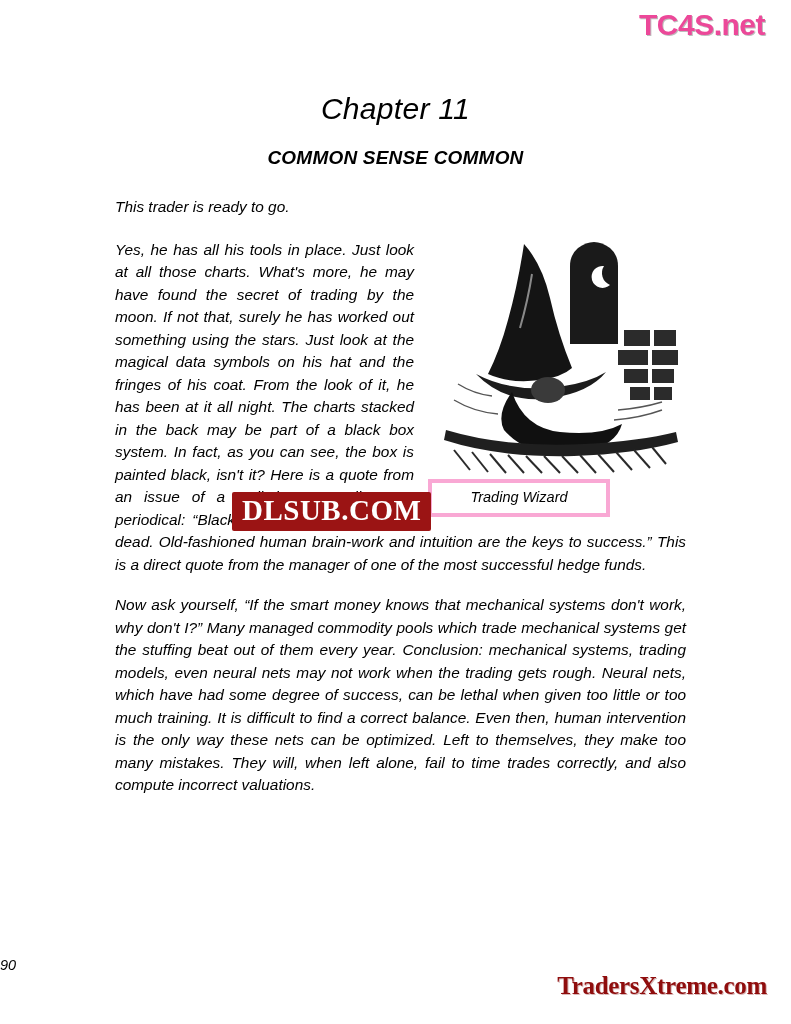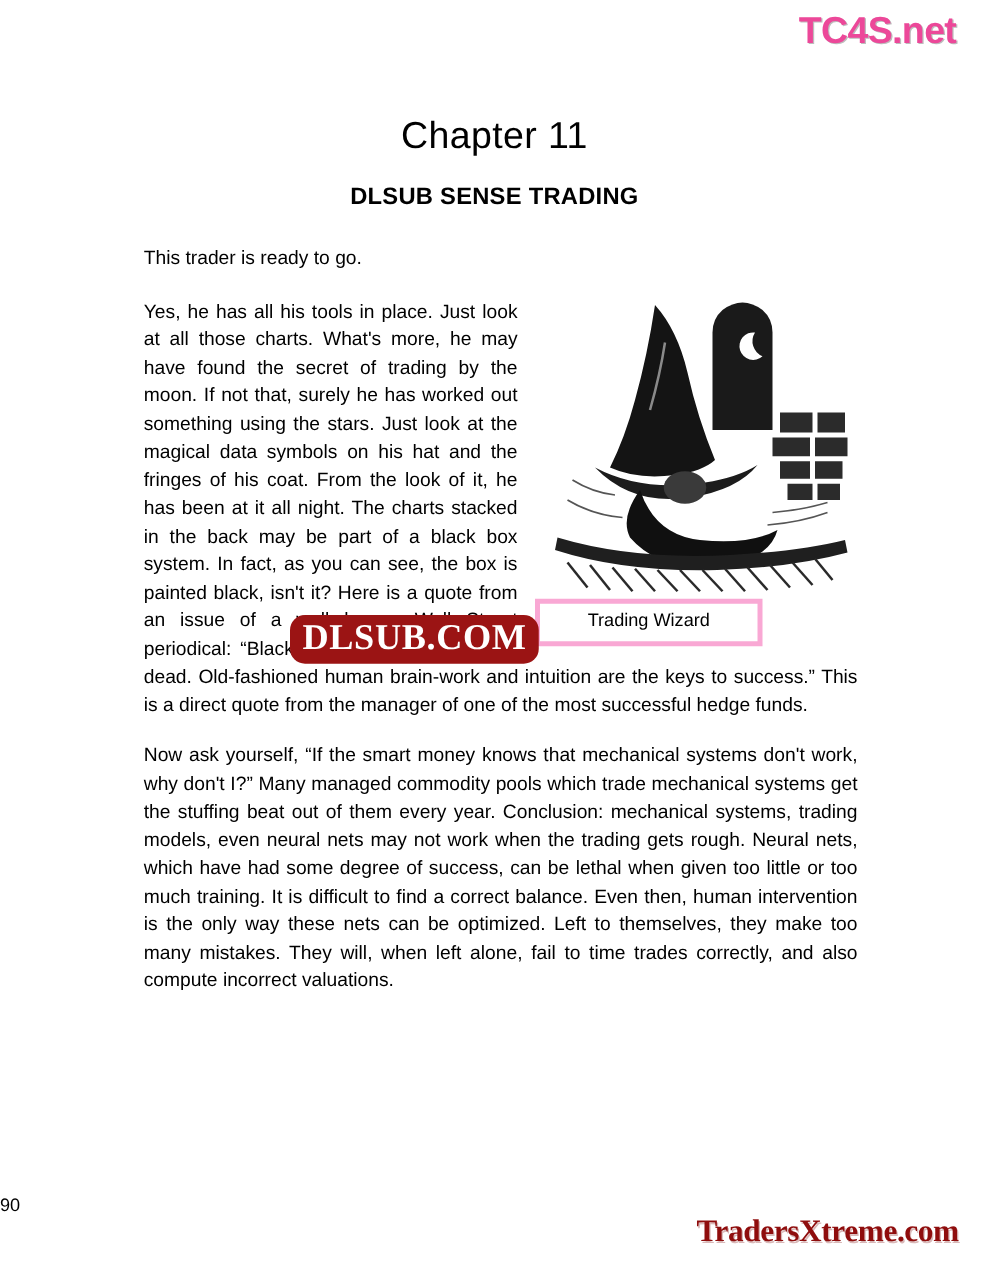--- a/index.html
+++ b/index.html
@@ -44,31 +44,32 @@
     left: 232px;
     top: 492px;
     background: #9b1414;
     color: #ffffff;
     font-family: "Liberation Serif", serif;
     font-weight: bold;
     font-size: 29px;
     padding: 2px 10px 4px 10px;
     letter-spacing: 0.5px;
     z-index: 20;
-    border-radius: 12px;
+    border-radius: 2px;
     text-align: center;
   }
 
   
   .page {
     position: absolute;
     left: 0;
     top: 0;
     width: 791px;
     height: 736px;
+    font-style: italic;
   }
   .chapter-title {
     position: absolute;
     left: 0;
     top: 92px;
     width: 791px;
     text-align: center;
     font-size: 30px;
     font-weight: normal;
     letter-spacing: 0.3px;
@@ -140,21 +141,21 @@
 
   
   svg.wizard { display:block; }
 </style>
 </head>
 <body>
 
 <div class="page">
 
   <div class="chapter-title">Chapter 11</div>
-  <div class="chapter-subtitle">DLSUB SENSE TRADING</div>
+  <div class="chapter-subtitle">COMMON SENSE COMMON</div>
 
   <div class="content">
 
     <div class="figure">
       <div class="figure-art">
         <svg class="wizard" width="258" height="240" viewBox="0 0 258 240" xmlns="http://www.w3.org/2000/svg" aria-hidden="true">
 
           <path d="M150 14 q16 -12 32 0 q8 7 8 18 v78 h-48 v-78 q0 -11 8 -18 z" fill="#1a1a1a"></path>
           <path d="M176 32 a11 11 0 1 0 6 19 a13 13 0 0 1 -6 -19 z" fill="#ffffff"></path>
 

